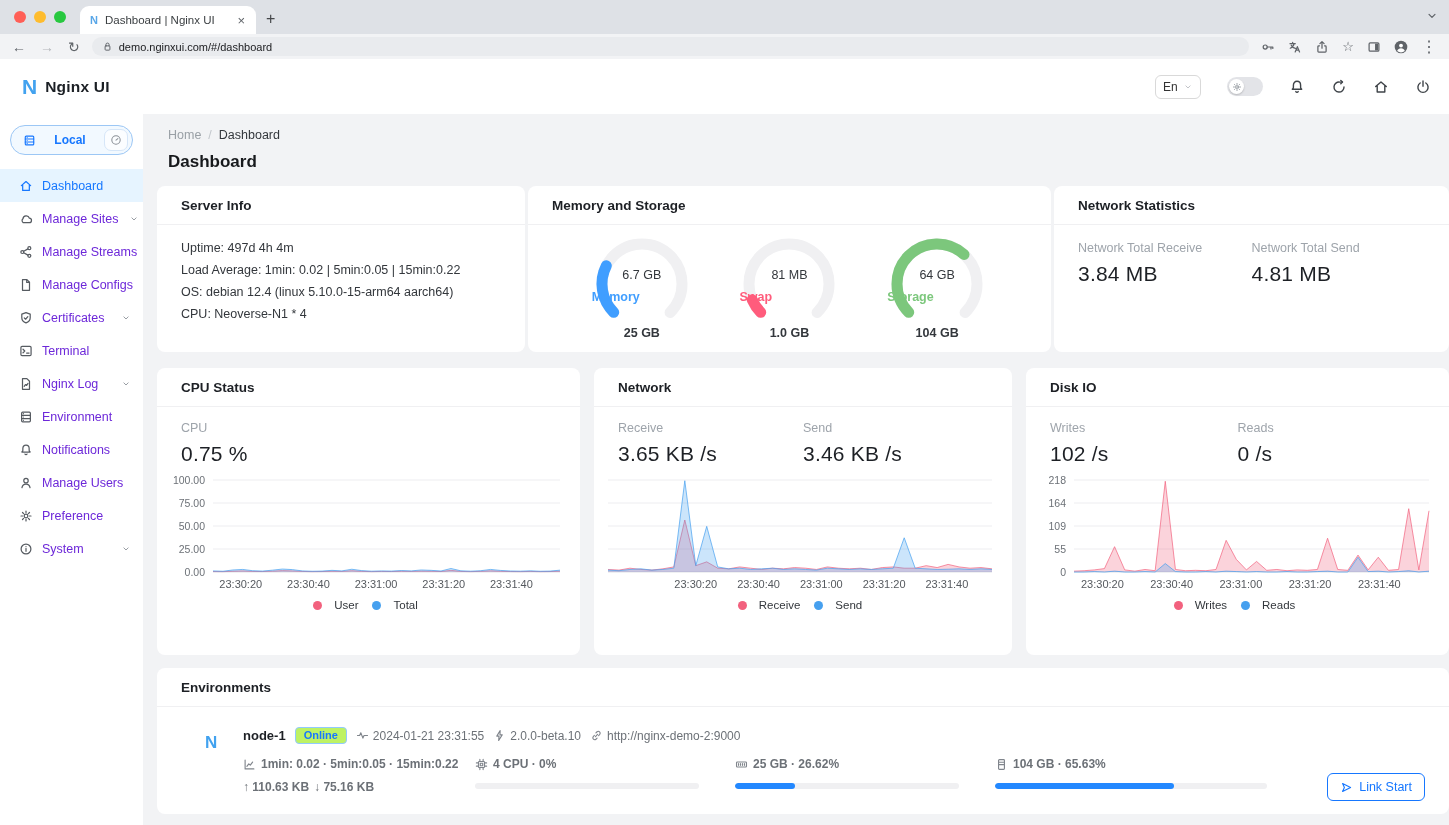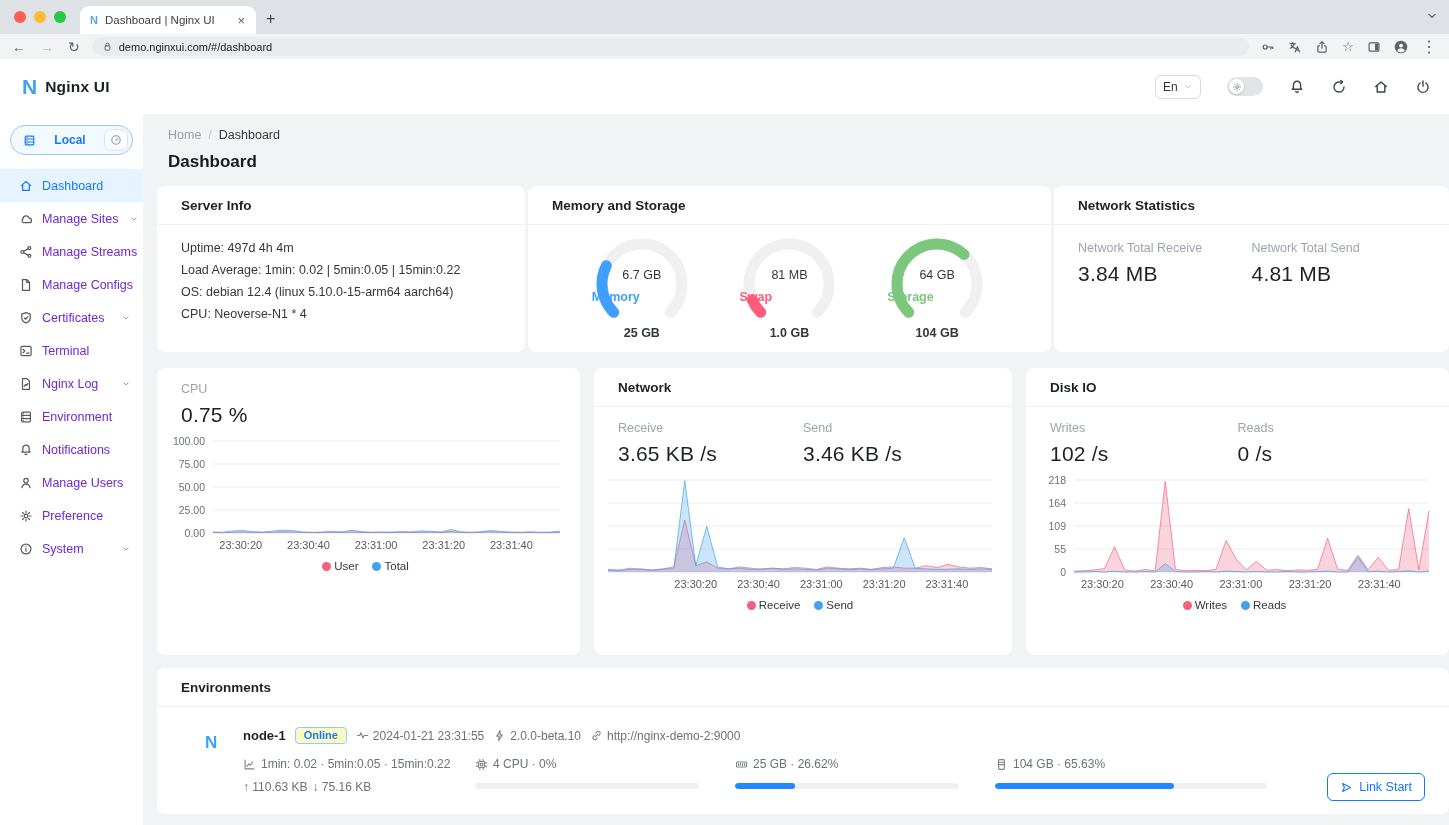--- a/index.html
+++ b/index.html
@@ -98,35 +98,35 @@
   .ch-plotrow { display:flex; height:92px; }
   .ch-ylabels { position:relative; flex:0 0 auto; }
   .ch-ylabels span { position:absolute; right:8px; transform:translateY(-50%); font-size:10.5px; color:#6c7177; white-space:nowrap; }
   .ch-plot { flex:1; position:relative; }
   .ch-plot svg { position:absolute; inset:0; width:100%; height:100%; overflow:visible; }
   .grid { stroke:#ededf0; stroke-width:1; vector-effect:non-scaling-stroke; }
   .grid.base { stroke:#dfe1e5; }
   .ch-xlabels { position:relative; height:20px; margin-top:6px; }
   .ch-xlabels span { position:absolute; transform:translateX(-50%); font-size:11px; color:#55595e; }
   .ch-legend { display:flex; justify-content:center; gap:14px; margin-top:1px; }
-  .lg-item { display:flex; align-items:center; gap:3px; font-size:11.5px; color:#33373c; cursor:pointer; }
+  .lg-item { display:flex; align-items:center; gap:12px; font-size:11.5px; color:#33373c; cursor:pointer; }
   .lg-dot { width:9px; height:9px; border-radius:50%; }
 
   
   .env-body { padding:20px 24px 12px 48px; display:flex; }
   .env-avatar { color:#42a2ef; font-weight:700; font-size:17px; width:38px; padding-top:6px; }
   .env-main { flex:1; min-width:0; }
   .env-line1 { display:flex; align-items:center; gap:9px; font-size:12px; color:#6c7177; }
   .env-name { font-size:13px; font-weight:700; color:#1d2025; }
-  .badge { background:#fef9c3; border:1px solid #91caff; color:#1677ff; font-size:11px; font-weight:600;
+  .badge { background:#bef264; border:1px solid #91caff; color:#1677ff; font-size:11px; font-weight:600;
     border-radius:4px; padding:1px 8px 2px; }
   .meta { display:flex; align-items:center; gap:4px; }
   .meta .i { width:13px; height:13px; color:#80858c; }
   .env-grid { display:grid; grid-template-columns:232px 260px 260px 1fr 122px; margin-top:13px; column-gap:0; }
-  .env-col { font-size:12px; color:#6c7177; padding-right:36px; }
+  .env-col { font-size:12px; color:#6c7177; padding-right:36px;font-weight:bold; }
   .env-col .line { display:flex; align-items:center; gap:5px; margin-bottom:9px; white-space:nowrap; }
   .env-col .i { width:13px; height:13px; color:#80858c; flex:0 0 13px; }
   .pbar { height:6px; border-radius:3px; background:#f0f0f2; overflow:hidden; margin-top:12px; }
   .pbar .bar { height:100%; border-radius:3px; background:#2388ff; width:0; }
   .traffic { display:flex; gap:10px; }
   .env-action { display:flex; align-items:center; justify-content:flex-end; padding-top:14px; }
   .btn-linkstart { height:28px; border:1px solid #1677ff; color:#1677ff; background:#fff; border-radius:6px;
     display:flex; align-items:center; gap:6px; padding:0 12px; font-size:12.5px; cursor:pointer; }
   .btn-linkstart .i { width:13px; height:13px; }
 
@@ -465,20 +465,21 @@
             <div class="stat">
               <div class="s-lbl">Network Total Send</div>
               <div class="s-val">4.81 MB</div>
             </div>
           </div>
         </div>
       </div>
 
       <div class="row2">
         <div class="card chart-card">
+          <div class="card-h">CPU Status</div>
           <div class="stats2">
             <div class="stat">
               <div class="s-lbl">CPU</div>
               <div class="s-val">0.75 %</div>
             </div>
           </div>
           <div class="chart-box">
               <div class="ch-plotrow">
                 <div class="ch-ylabels" style="width: 42px;">
                   <span style="top: 0%;">100.00</span>

